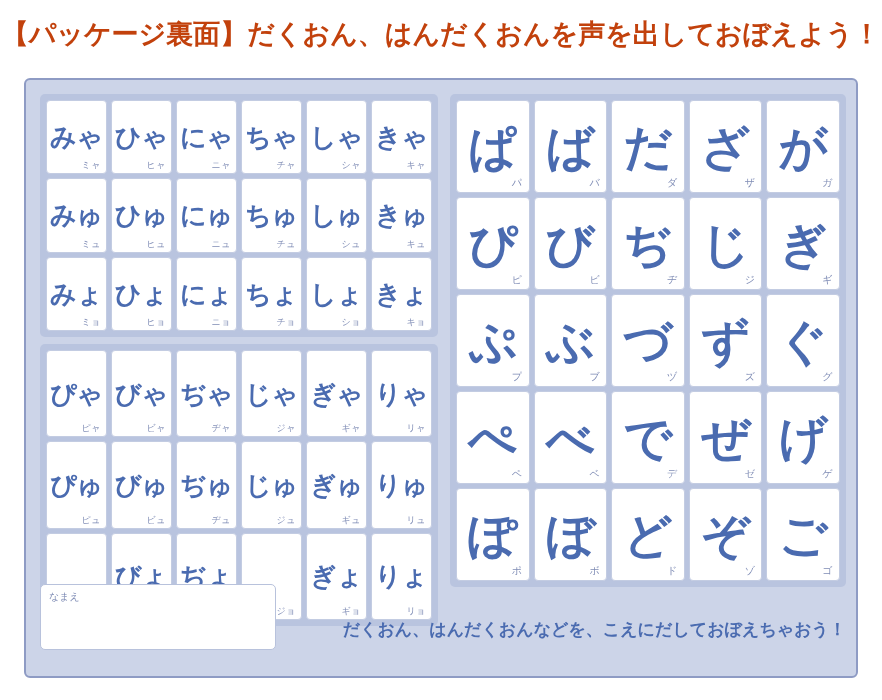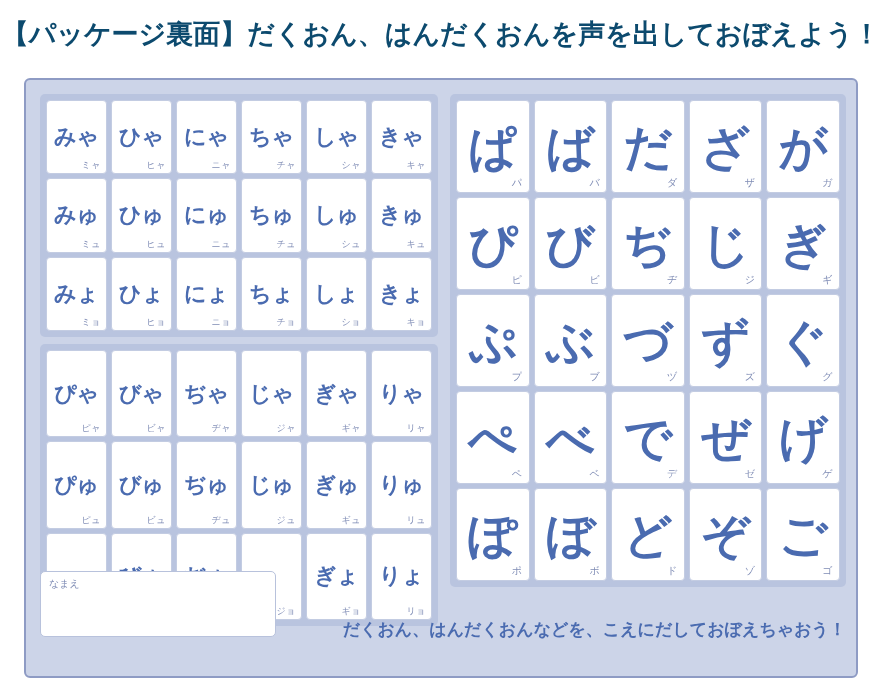--- a/index.html
+++ b/index.html
@@ -22,21 +22,21 @@
 
   
   .title {
     position: absolute;
     left: 0;
     top: 16px;
     width: 882px;
     text-align: center;
     font-size: 27px;
     font-weight: bold;
-    color: #0c4a6e;
+    color: #c2410c;
     letter-spacing: 0px;
     white-space: nowrap;
   }
 
   
   .board {
     position: absolute;
     left: 24px;
     top: 78px;
     width: 834px;
@@ -87,40 +87,40 @@
 
   
   #block-youon-top, #block-youon-bottom {
     left: 14px;
     width: 398px;
     grid-template-columns: repeat(6, 1fr);
     grid-template-rows: repeat(3, 1fr);
   }
   #block-youon-top { top: 14px; height: 243px; }
   #block-youon-bottom { top: 264px; height: 282px; }
-  #block-youon-top .kana, #block-youon-bottom .kana { font-size: 22px; }
+  #block-youon-top .kana, #block-youon-bottom .kana { font-size: 26px; }
   #block-youon-top .cell, #block-youon-bottom .cell { }
 
   
   #block-dakuon {
     left: 424px;
     top: 14px;
     width: 396px;
     height: 493px;
     grid-template-columns: repeat(5, 1fr);
     grid-template-rows: repeat(5, 1fr);
   }
   #block-dakuon .kana { font-size: 48px; }
   #block-dakuon .romaji { font-size: 10px; bottom: 4px; right: 6px; }
 
   
   .namebox {
     position: absolute;
     left: 14px;
-    top: 491px;
+    top: 504px;
     width: 236px;
     height: 66px;
     background: #ffffff;
     border: 1px solid #b8c2dc;
     border-radius: 5px;
     box-sizing: border-box;
   }
   .namebox .namelabel {
     position: absolute;
     left: 8px;

